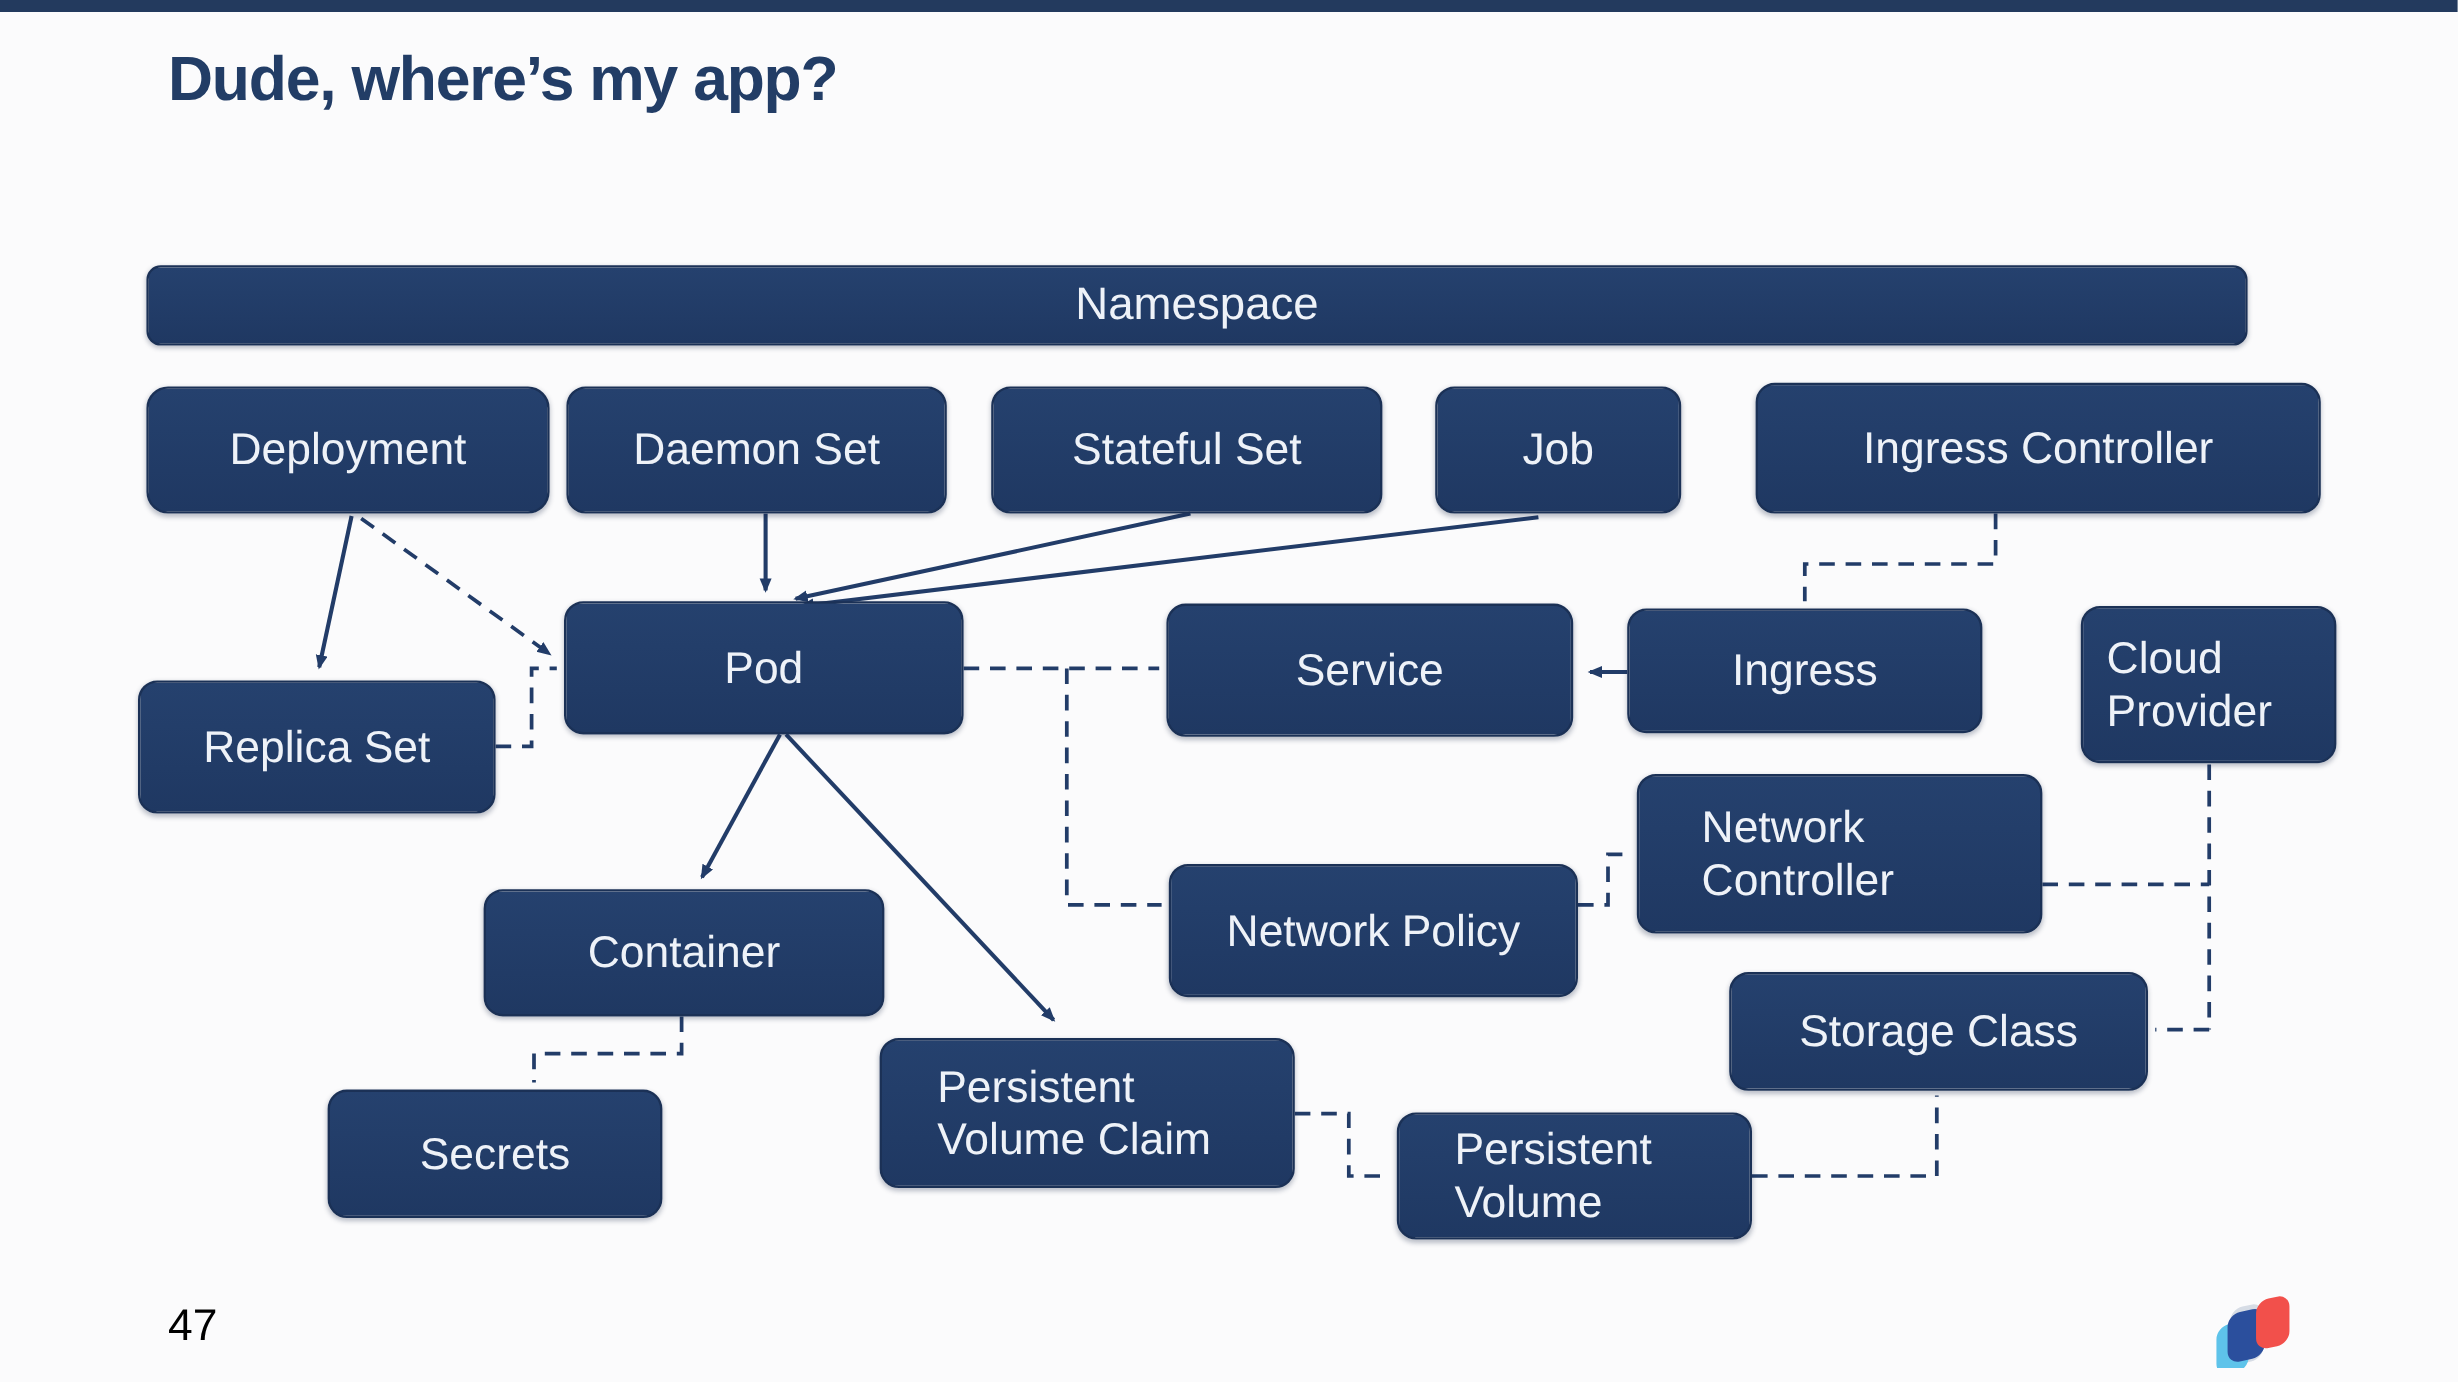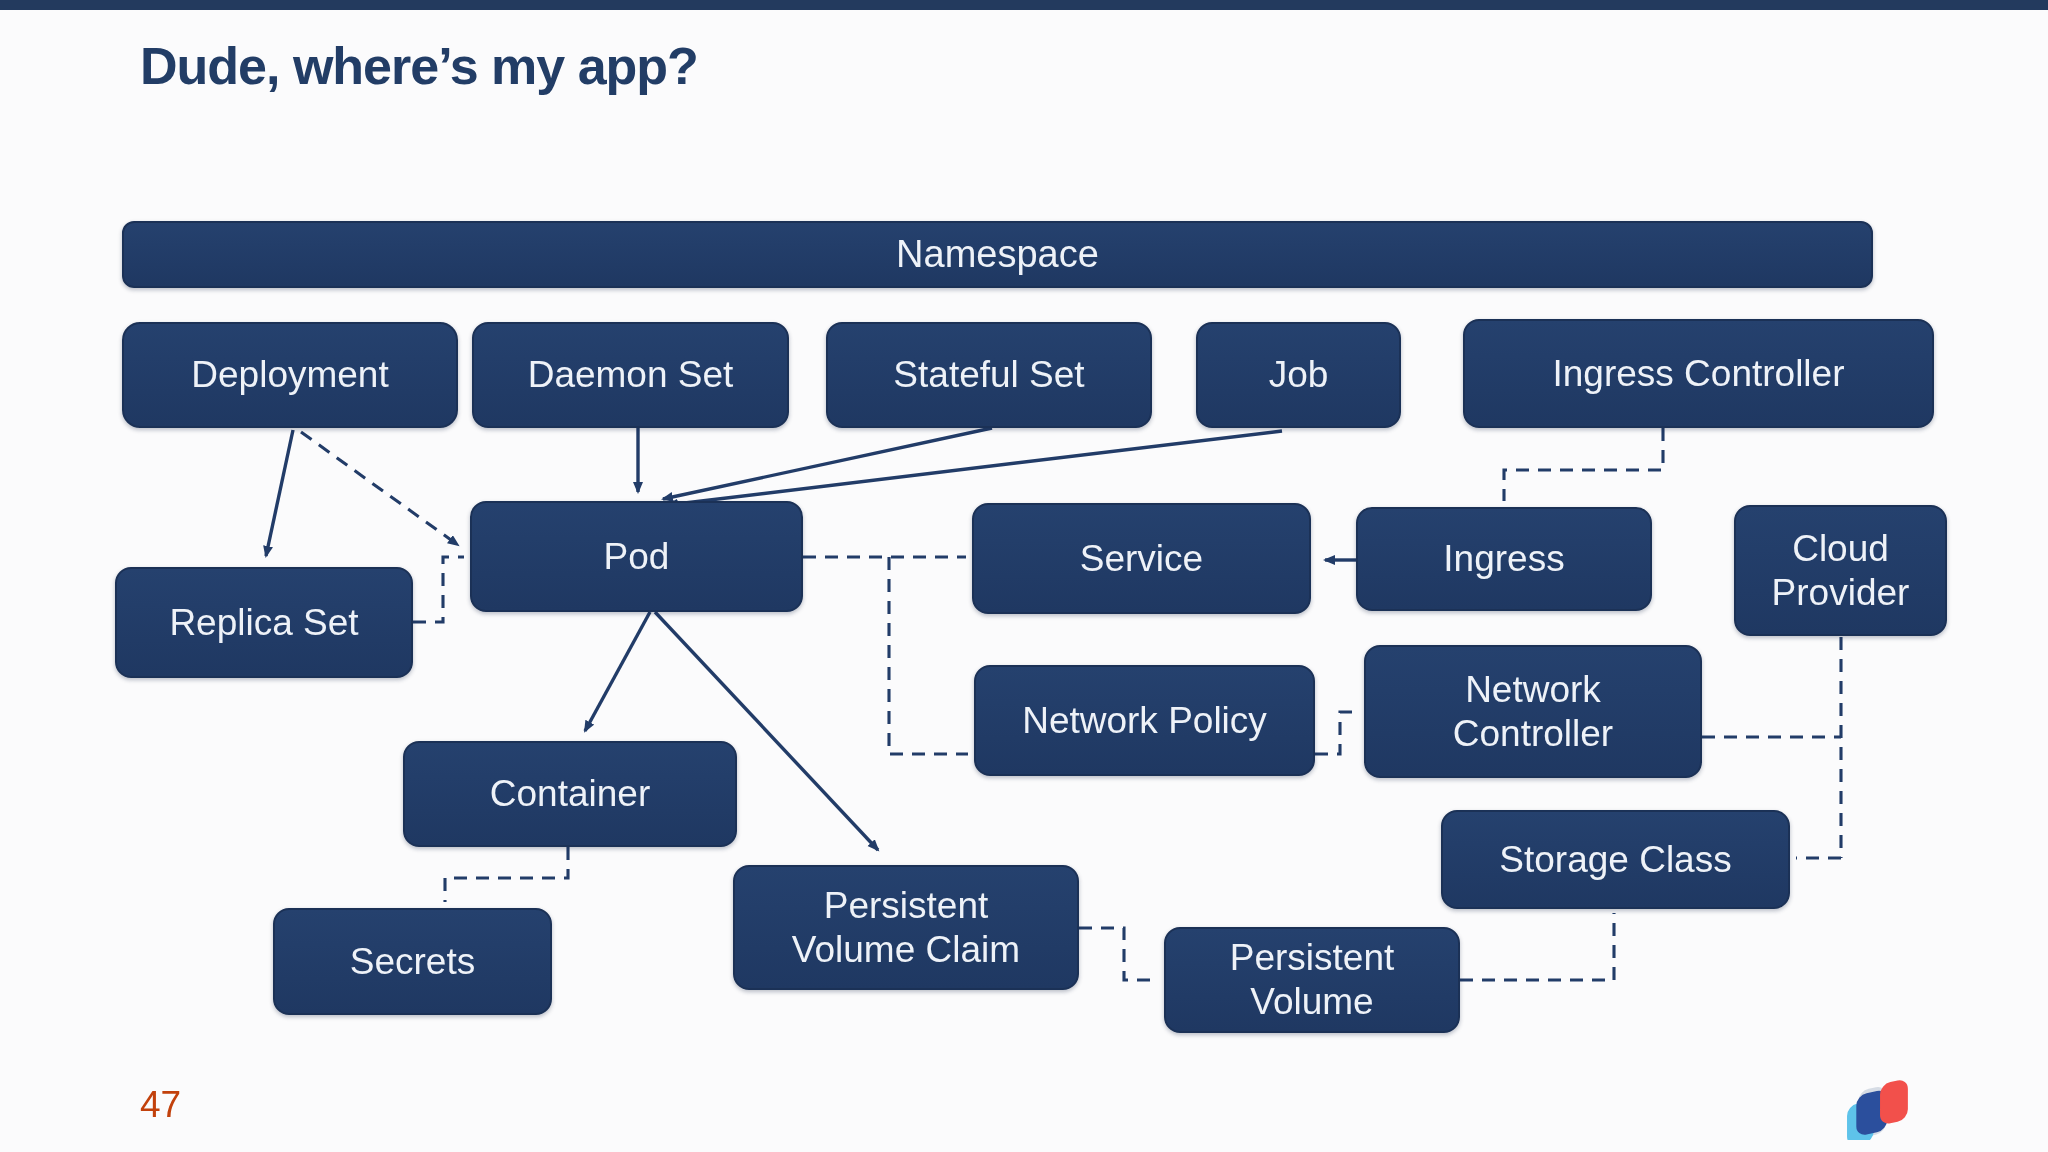--- a/index.html
+++ b/index.html
@@ -13,51 +13,51 @@
     position:absolute;left:140px;top:36px;
     font-size:52px;font-weight:700;color:#223d66;letter-spacing:-1px;
     white-space:nowrap;
   }
   .node{
     position:absolute;box-sizing:border-box;
     background:linear-gradient(180deg,#25416e 0%,#1f3862 100%);
     border:2px solid #1b3156;border-radius:16px;
     box-shadow:0 2px 4px rgba(15,30,60,.28);
     display:flex;align-items:center;justify-content:center;
-    color:#eef2f8;text-align:center;
+    color:#eef2f8;
     font-size:37px;line-height:1.18;
   }
   .node .label{display:block;}
   
   .n-namespace{left:122px;top:221px;width:1751px;height:67px;border-radius:12px;font-size:38px;}
   .n-deployment{left:122px;top:322px;width:336px;height:106px;border-radius:18px;}
   .n-daemon-set{left:472px;top:322px;width:317px;height:106px;}
   .n-stateful-set{left:826px;top:322px;width:326px;height:106px;}
   .n-job{left:1196px;top:322px;width:205px;height:106px;}
   .n-ingress-controller{left:1463px;top:319px;width:471px;height:109px;}
   .n-pod{left:470px;top:501px;width:333px;height:111px;}
   .n-replica-set{left:115px;top:567px;width:298px;height:111px;}
   .n-service{left:972px;top:503px;width:339px;height:111px;}
   .n-ingress{left:1356px;top:507px;width:296px;height:104px;}
   .n-cloud-provider{left:1734px;top:505px;width:213px;height:131px;}
   .n-cloud-provider .label{max-width:170px;}
-  .n-network-policy{left:974px;top:665px;width:341px;height:111px;}
+  .n-network-policy{left:974px;top:720px;width:341px;height:111px;}
   .n-network-controller{left:1364px;top:645px;width:338px;height:133px;}
   .n-network-controller .label{max-width:230px;}
   .n-container{left:403px;top:741px;width:334px;height:106px;}
   .n-storage-class{left:1441px;top:810px;width:349px;height:99px;}
   .n-secrets{left:273px;top:908px;width:279px;height:107px;}
   .n-persistent-volume-claim{left:733px;top:865px;width:346px;height:125px;}
   .n-persistent-volume-claim .label{max-width:250px;}
   .n-persistent-volume{left:1164px;top:927px;width:296px;height:106px;}
   .n-persistent-volume .label{max-width:200px;}
   .connectors{position:absolute;left:0;top:0;width:2048px;height:1152px;pointer-events:none;}
   .page-number{
     position:absolute;left:140px;top:1084px;
-    font-size:37px;color:#c2410c;
+    font-size:37px;color:#000000;
   }
   .logo{position:absolute;left:1846px;top:1076px;width:66px;height:64px;}
 </style>
 </head>
 <body>
 
 <div class="topbar"></div>
 
 <div class="slide-title">Dude, where’s my app?</div>
 

